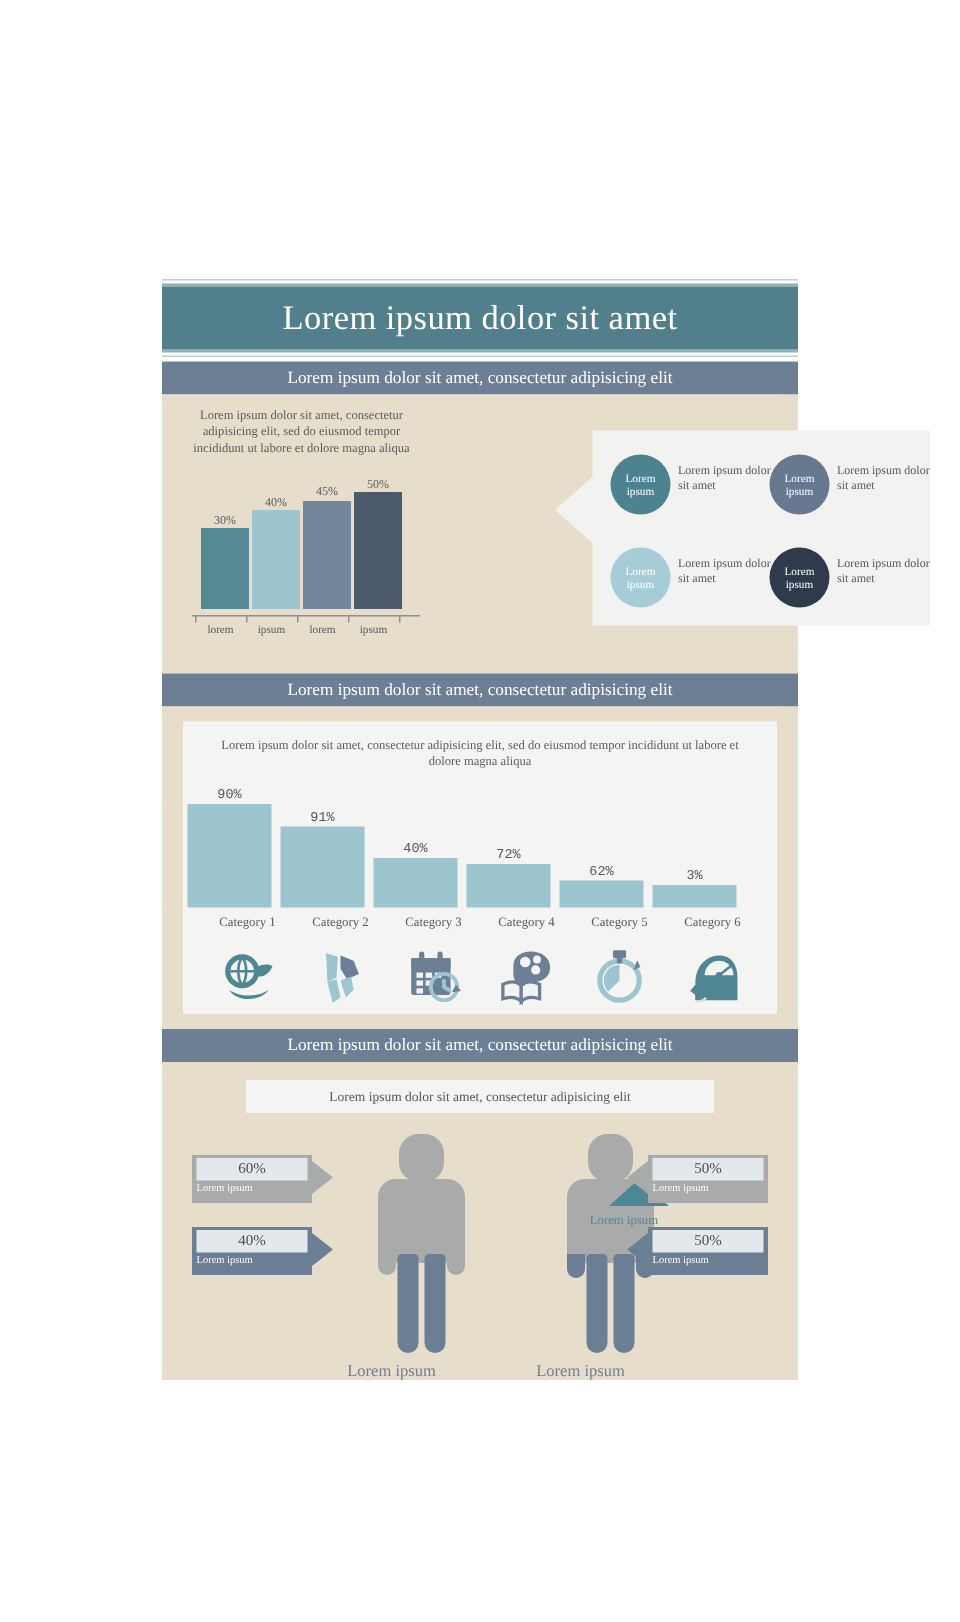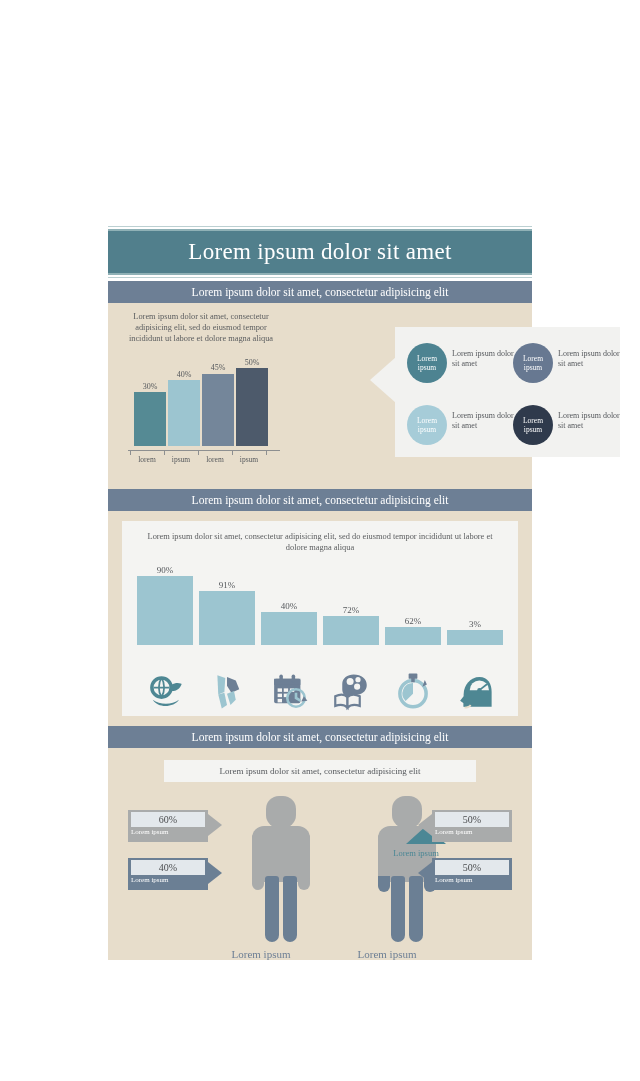--- a/index.html
+++ b/index.html
@@ -1,19 +1,19 @@
 <!DOCTYPE html>
 <html><head>
 <meta charset="utf-8">
 <style>
   html,body{margin:0;padding:0;background:#ffffff;}
   body{width:640px;height:1081px;overflow:hidden;
        font-family:"Liberation Serif","DejaVu Serif",serif;}
 
-  #infographic{position:absolute;left:108px;top:186px;width:424px;height:712px;margin-top:40px;}
+  #infographic{position:absolute;left:108px;top:186px;width:424px;height:712px;}
 
   
   .beige{background:#e7ddcb;}
   .title-band{position:relative;background:#517f8c;height:42px;}
   .title-band .t{position:absolute;left:0;right:0;top:50%;transform:translateY(-50%);
       text-align:center;color:#ffffff;font-size:23px;letter-spacing:.3px;}
   .rule{height:2px;background:#8fb1b6;}
   .rule2{height:1px;background:#bcd0d2;}
 
   .sec-head{position:relative;background:#6d7f95;height:22px;}
@@ -41,21 +41,21 @@
   #s1-panel .circ{position:absolute;left:0;top:6px;width:40px;height:40px;border-radius:50%;
       display:flex;align-items:center;justify-content:center;text-align:center;
       color:#ffffff;font-size:7.5px;line-height:9px;}
   #s1-panel .ctxt{position:absolute;left:45px;top:12px;width:62px;font-size:8px;color:#55585c;line-height:10px;}
 
   
   #sec2{position:relative;height:215px;}
   #s2-panel{position:absolute;left:14px;top:10px;width:396px;height:195px;background:#f4f4f2;}
   #s2-lead{position:absolute;left:20px;top:10px;width:356px;text-align:center;
       font-size:8.4px;color:#5b5d5f;line-height:11px;}
-  #s2-chart{position:absolute;left:12px;top:38px;width:376px;height:86px;}
+  #s2-chart{position:absolute;left:0;top:38px;width:376px;height:86px;font-family:Liberation Mono, monospace;}
   #s2-chart .bar{background:#9cc5d0;width:56px;position:absolute;bottom:0;}
   #s2-chart .pc{position:absolute;width:56px;text-align:center;font-size:9px;color:#55585c;}
   #s2-cats{position:absolute;left:12px;top:128px;width:376px;height:14px;}
   #s2-cats .c{position:absolute;width:62px;text-align:center;font-size:8.5px;color:#55585c;}
   #s2-icons{position:absolute;left:12px;top:146px;width:376px;height:48px;}
   #s2-icons .ic{position:absolute;width:62px;height:48px;display:flex;align-items:center;justify-content:center;}
 
   
   #sec3{position:relative;height:212px;}
   #ribbon{position:absolute;left:56px;top:12px;width:312px;height:22px;background:#f4f4f2;
@@ -180,20 +180,28 @@
           <div class="pc" style="left: 65px; bottom: 55.4px;">91%</div>
           <div class="bar" style="left: 127px; height: 32.8px; background: rgb(156, 197, 208);"></div>
           <div class="pc" style="left: 127px; bottom: 33.8px;">40%</div>
           <div class="bar" style="left: 189px; height: 29.2px; background: rgb(156, 197, 208);"></div>
           <div class="pc" style="left: 189px; bottom: 30.2px;">72%</div>
           <div class="bar" style="left: 251px; height: 18.4px; background: rgb(156, 197, 208);"></div>
           <div class="pc" style="left: 251px; bottom: 19.4px;">62%</div>
           <div class="bar" style="left: 313px; height: 14.8px; background: rgb(156, 197, 208);"></div>
           <div class="pc" style="left: 313px; bottom: 15.8px;">3%</div>
         </div>
+      <div id="s2-cats">
+          <div class="c" style="left: 0px;">Category 1</div>
+          <div class="c" style="left: 62px;">Category 2</div>
+          <div class="c" style="left: 124px;">Category 3</div>
+          <div class="c" style="left: 186px;">Category 4</div>
+          <div class="c" style="left: 248px;">Category 5</div>
+          <div class="c" style="left: 310px;">Category 6</div>
+        </div>
       <div id="s2-icons">
           <div class="ic" style="left: 0px;">
             <svg width="42" height="42" viewBox="0 0 48 48">
               <circle cx="20" cy="20" r="11" fill="none" stroke="#4e8793" stroke-width="4"></circle>
               <path d="M11 20h18M20 9c4 6 4 16 0 22M20 9c-4 6-4 16 0 22" stroke="#4e8793" stroke-width="2" fill="none"></path>
               <path d="M31 17c7-4 12-1 12-1s-2 7-9 8-3-7-3-7z" fill="#4e8793"></path>
               <path d="M10 34c8 6 22 6 30 0-6 9-24 10-30 0z" fill="#4e8793"></path>
             </svg>
           </div>
           <div class="ic" style="left: 62px;">

